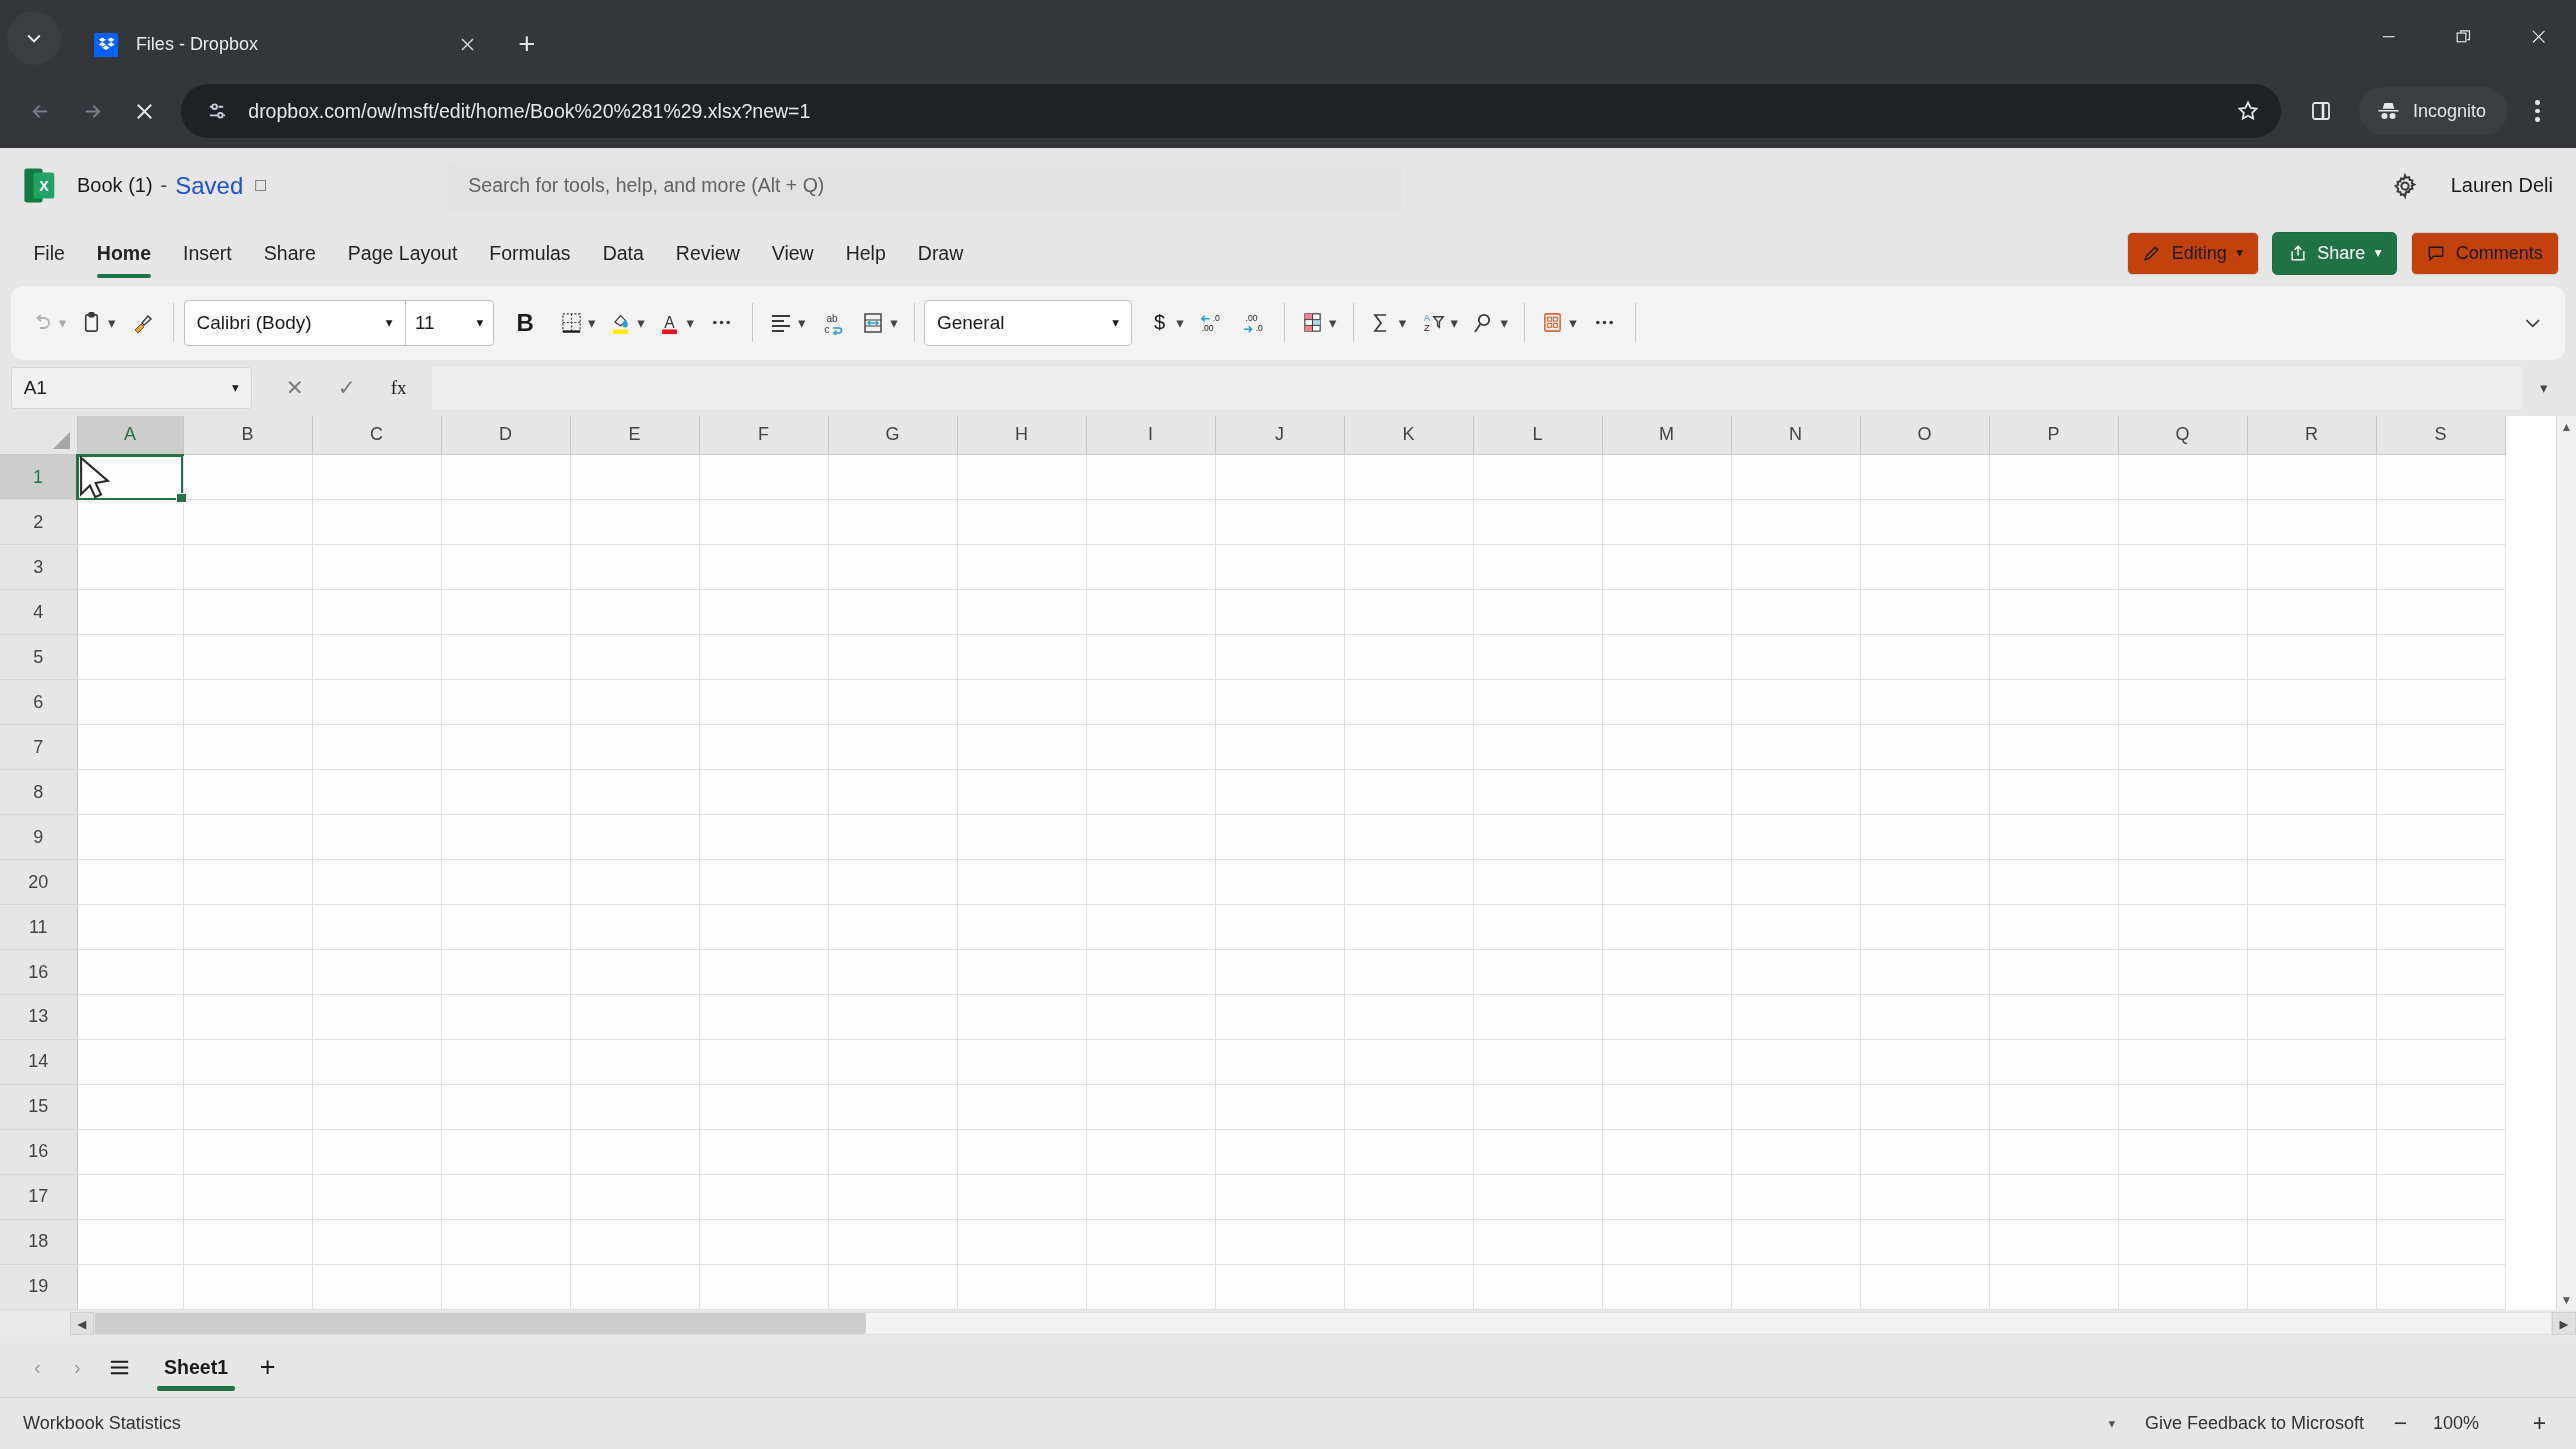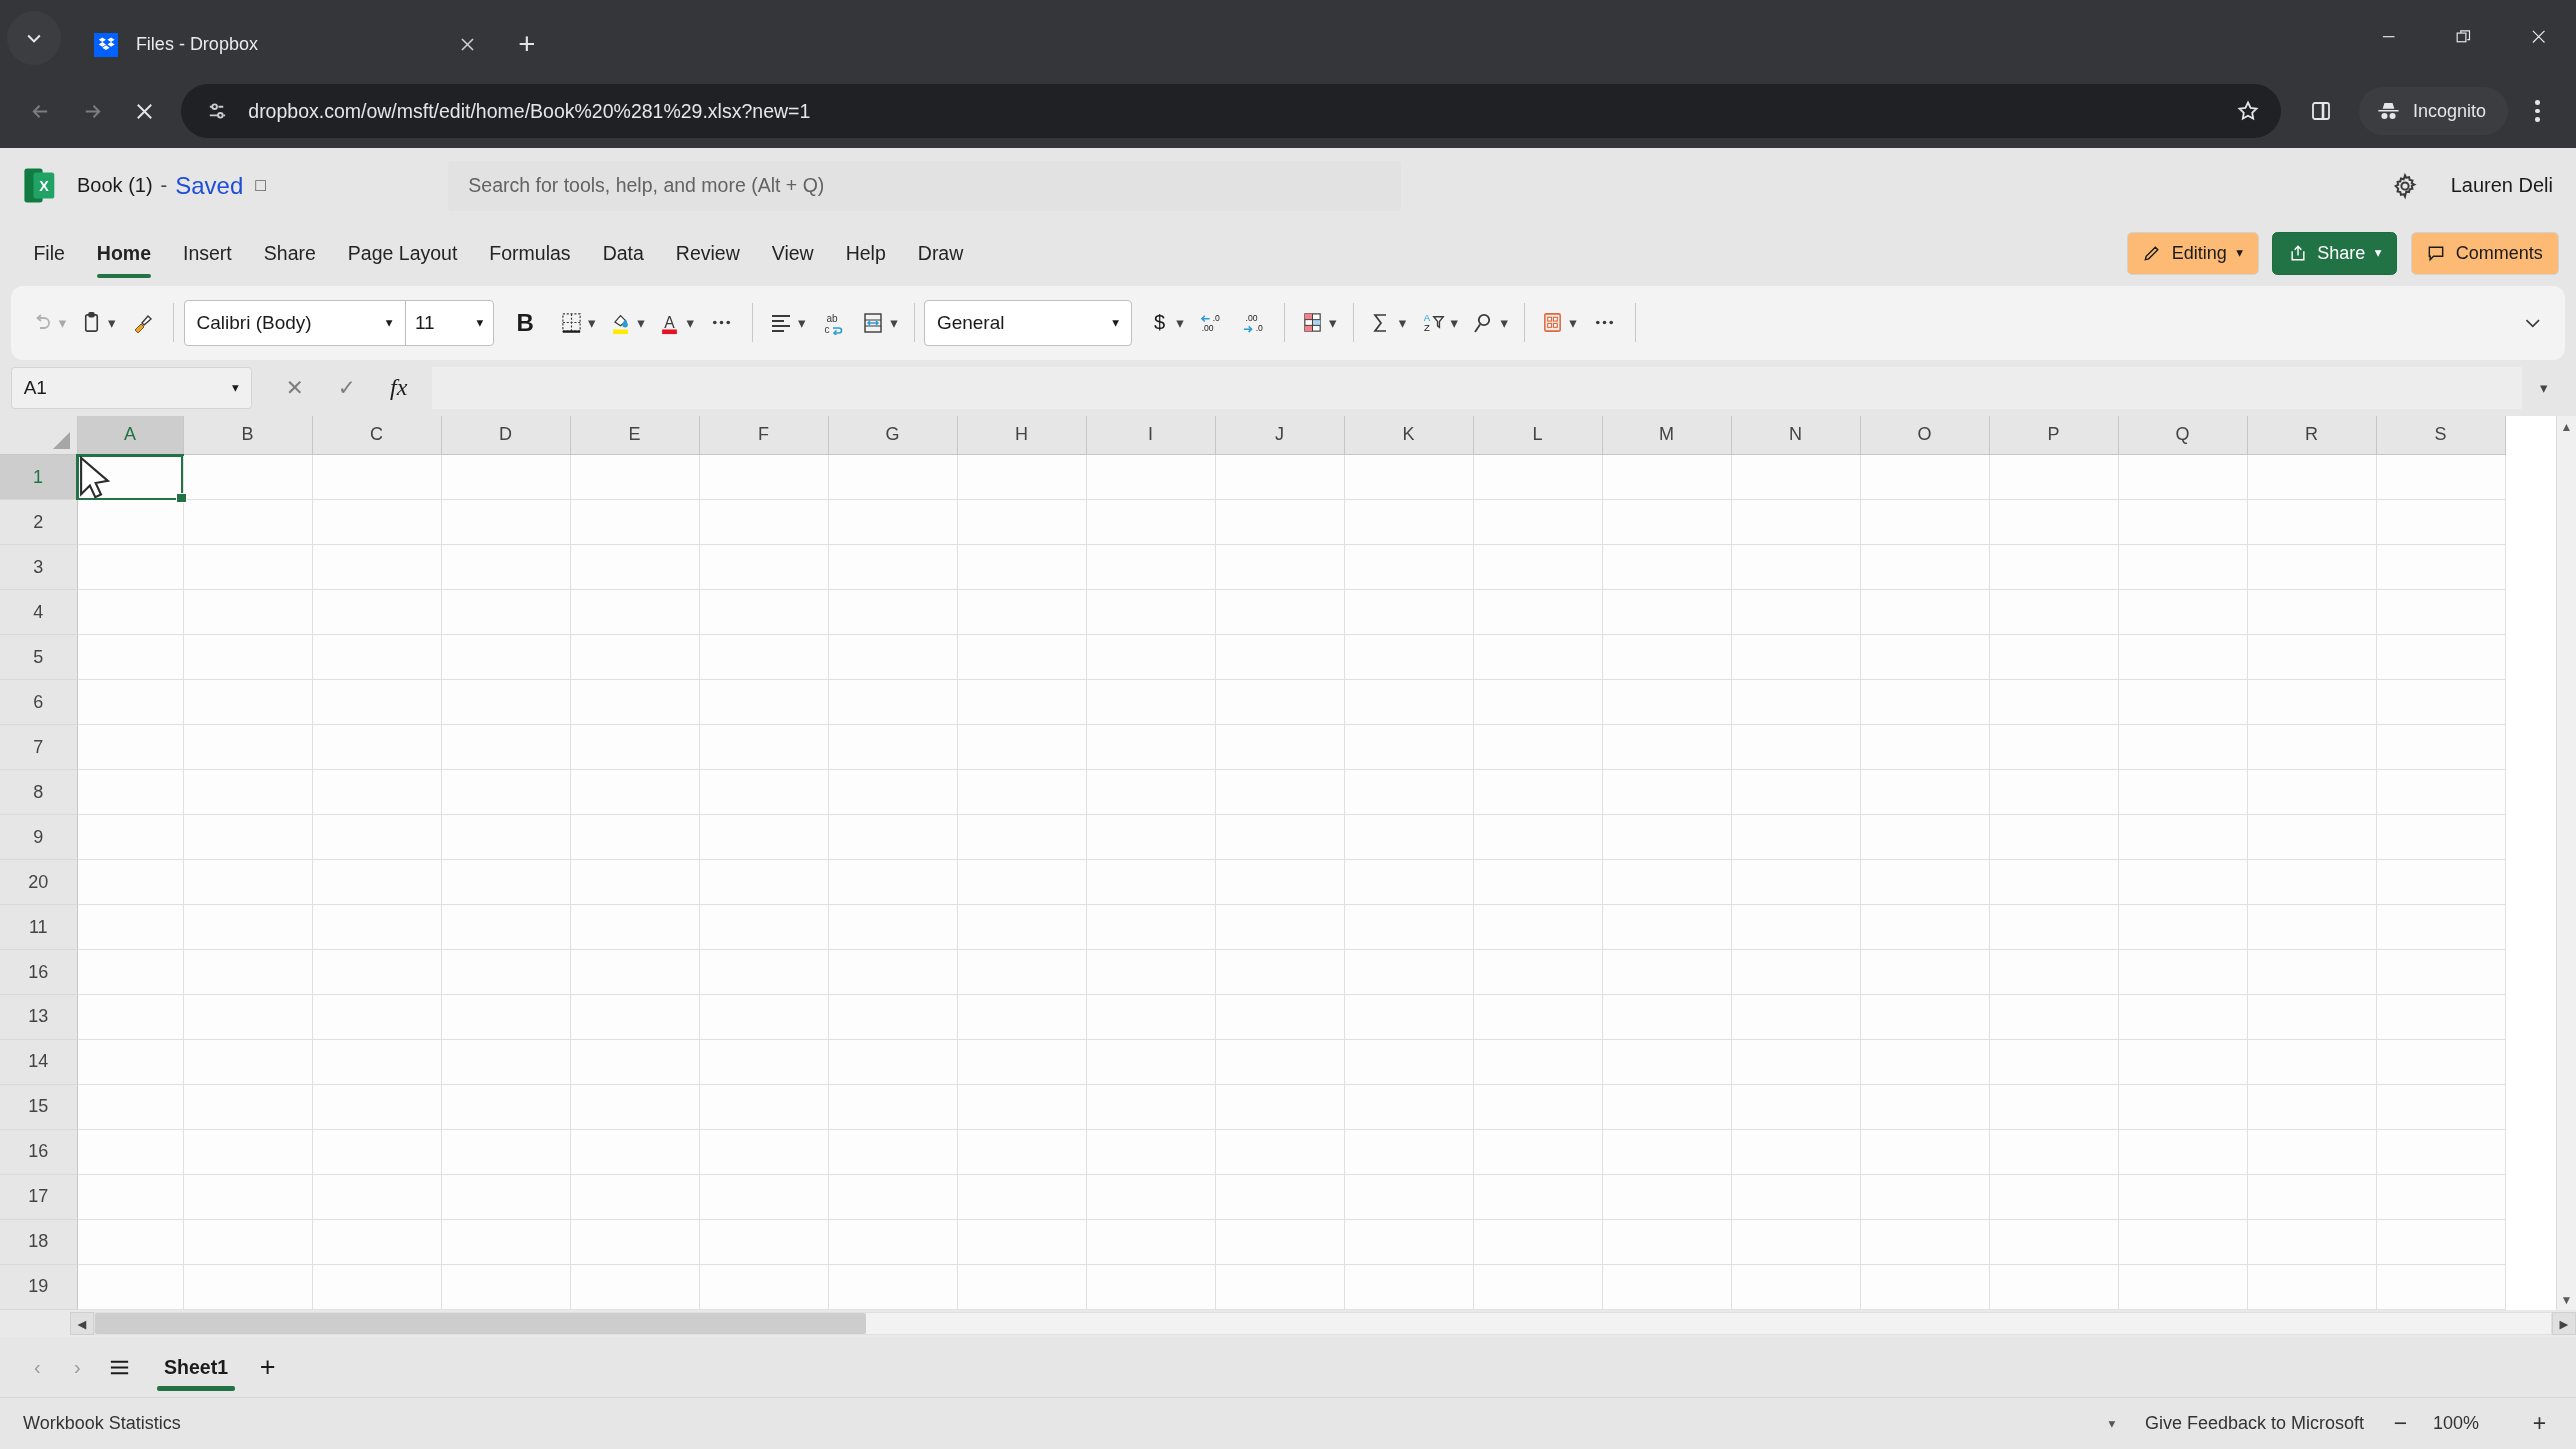--- a/index.html
+++ b/index.html
@@ -157,21 +157,21 @@
     font-size: 19.5px; color: #242424; padding: 0 16px; height: 50px;
     display: flex; align-items: center; position: relative; white-space: nowrap;
   }
   .rtab.active { font-weight: bold; }
   .rtab.active::after {
     content: ""; position: absolute; bottom: 0; left: 16px; right: 16px;
     height: 4px; background: #217346; border-radius: 2px;
   }
   .ribbon-right { margin-left: auto; display: flex; align-items: center; gap: 13.4px; }
   .pillbtn {
-    height: 43px; border-radius: 5.4px; background: #fdba74;
+    height: 43px; border-radius: 5.4px; background: #c2410c;
     border: 0.7px solid #d2d2d2; display: flex; align-items: center;
     padding: 0 14.8px; gap: 9.4px; font-size: 18px; color: #1b1b1b; white-space: nowrap;
   }
   .pillbtn.green { background: #217346; border-color: #1d6b40; color: #fff; }
   .chev { font-size: 13.4px; line-height: 1; }
 
   .ribbon-bar {
     height: 74px; background: #f3f3f3; border-radius: 12px;
     margin: 2.7px 10.7px 0 10.7px; display: flex; align-items: center;
     padding: 0 12px; flex: 0 0 auto;
@@ -220,21 +220,21 @@
     width: 241px; height: 42px; background: #f0f0f0;
     border: 0.7px solid #d4d4d4; border-radius: 3.4px; display: flex;
     align-items: center; justify-content: space-between; padding: 0 12px;
     font-size: 19px; color: #1b1b1b;
   }
   .fbtns { display: flex; align-items: center; margin-left: 19px; gap: 4px; }
   .fbtn {
     width: 48px; height: 42px; display: flex; align-items: center;
     justify-content: center; color: #7d7d7d; font-size: 21.5px;
   }
-  .fbtn.fx { color: #1b1b1b; font-style: italic; font-size: 24px; font-family: "Liberation Serif", serif; }
+  .fbtn.fx { color: #1b1b1b; font-size: 19px; font-family: "Liberation Serif", serif; }
   .fx-input { flex: 1; height: 42px; margin-left: 9.4px; background: #ededed; }
   .fbar-chevron { width: 43px; display: flex; align-items: center; justify-content: center; color: #444; font-size: 14.8px; }
 
   
   .grid-wrap { flex: 1; position: relative; overflow: hidden; background: #fff; display: flex; flex-direction: column; }
   .grid-scroll { flex: 1; display: flex; overflow: hidden; }
 
   .grid-table { border-collapse: collapse; table-layout: fixed; }
   .corner-cell {
     width: 77px; height: 39px; background: #e6e6e6;

